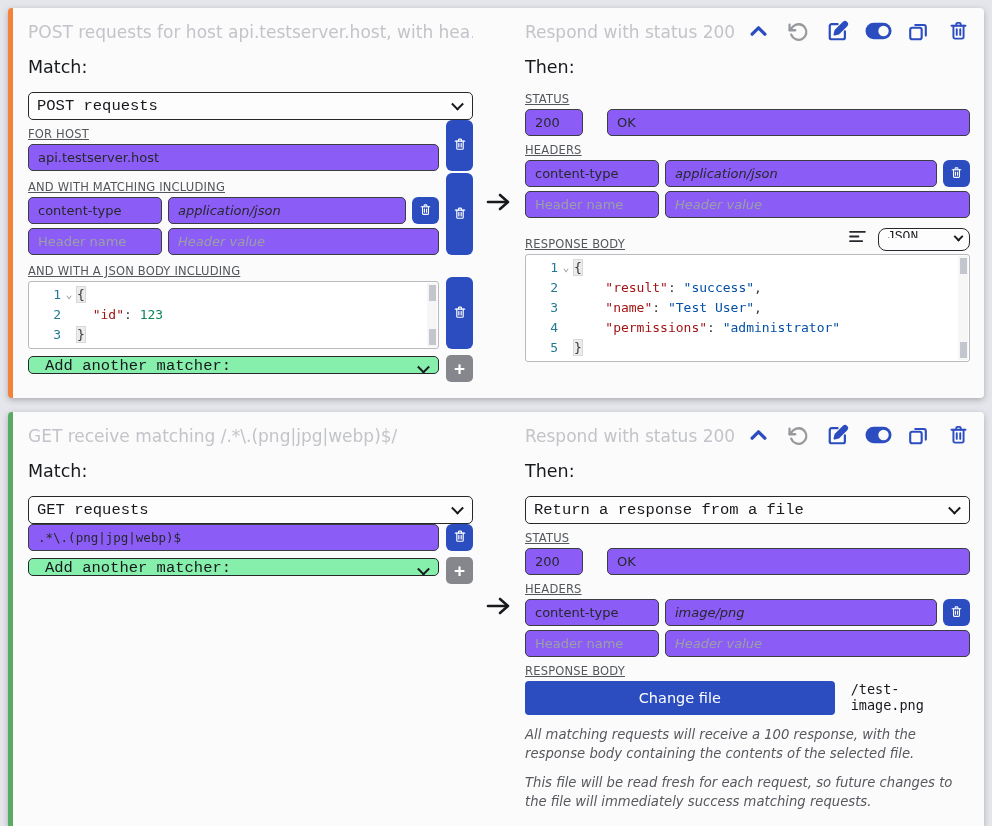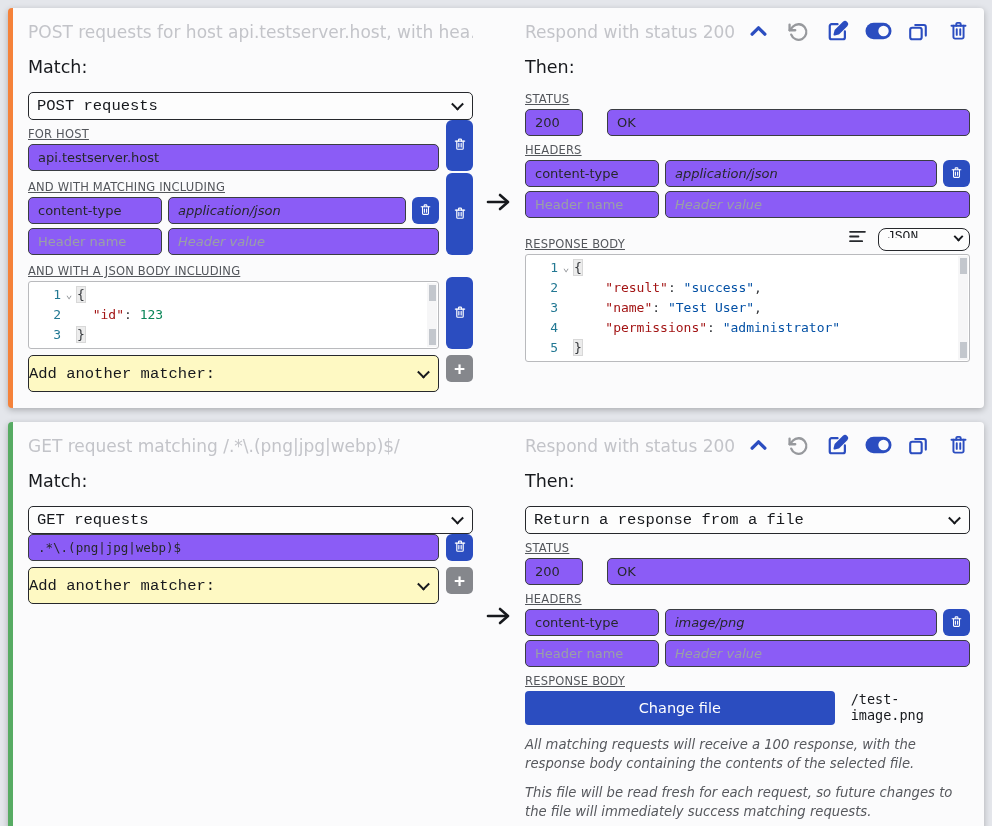--- a/index.html
+++ b/index.html
@@ -42,21 +42,21 @@
     appearance:none; -webkit-appearance:none; -moz-appearance:none;
     width:100%; background:#fdfdfd; border:1px solid #26282c; border-radius:5px;
     color:#17191d; font-family:Liberation Mono, monospace; cursor:pointer;
   }
   .sel::after {
     content:""; position:absolute; right:11px; top:50%;
     width:7px; height:7px; border-right:2px solid #17191d; border-bottom:2px solid #17191d;
     transform:translateY(-70%) rotate(45deg); pointer-events:none;
   }
   .sel-big select { height:28px; font-size:15.5px; padding:0 26px 0 8px; }
-  .sel-gray select { background:#fef9c3; height:37px; font-size:15.5px; padding:0 26px 0 0; }
+  .sel-gray select { background:#86efac; height:18px; font-size:15.5px; padding:0 26px 0 16px; }
   .sel-sm { width:92px; }
   .sel-sm select { height:23px; font-size:13px; border-radius:8px; border-width:1.5px; padding:0 20px 12px 8px; }
   .sel-sm::after { right:8px; width:5px; height:5px; }
 
   .fieldlabel { font-size:11.5px; color:#53565b; margin:7px 0 3px; letter-spacing:.2px; white-space:nowrap;text-decoration:underline; }
 
   .section { display:flex; gap:7px; margin-bottom:2px; }
   .section .main { flex:1; min-width:0; }
 
   input.txt {
@@ -367,21 +367,21 @@
           <i class="th-bot"></i>
         </div>
     </div>
   </div>
 </div>
 
 <div class="card card--green">
 
   <div class="col">
     <div class="title-row">
-      <div class="col-title">GET request matching /.*\.(png|jpg|webp)$/</div>
+      <div class="col-title">GET receive matching /.*\.(png|jpg|webp)$/</div>
     </div>
     <div class="col-head">Match:</div>
 
     <div class="sel sel-big">
       <select><option>GET requests</option></select>
     </div>
 
     <div class="section">
       <div class="main">
         <input class="txt mono" type="text" value=".*\.(png|jpg|webp)$" style="">

